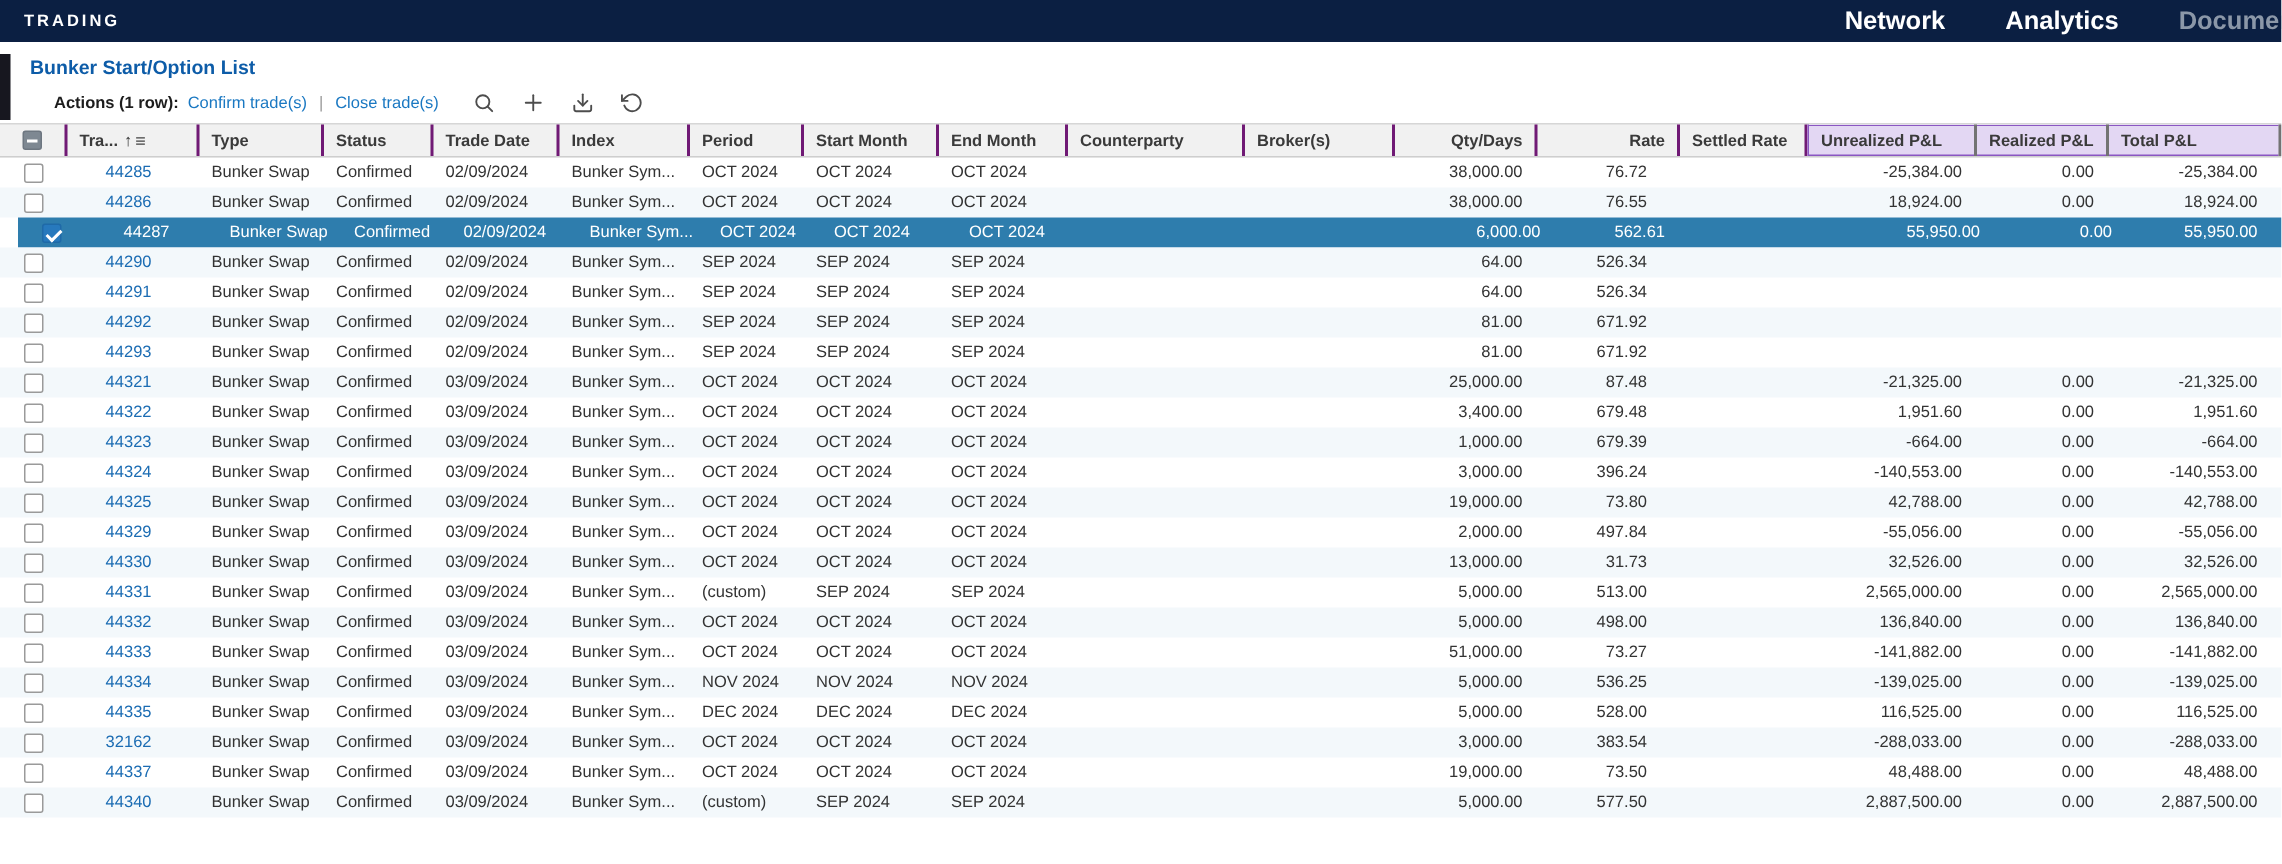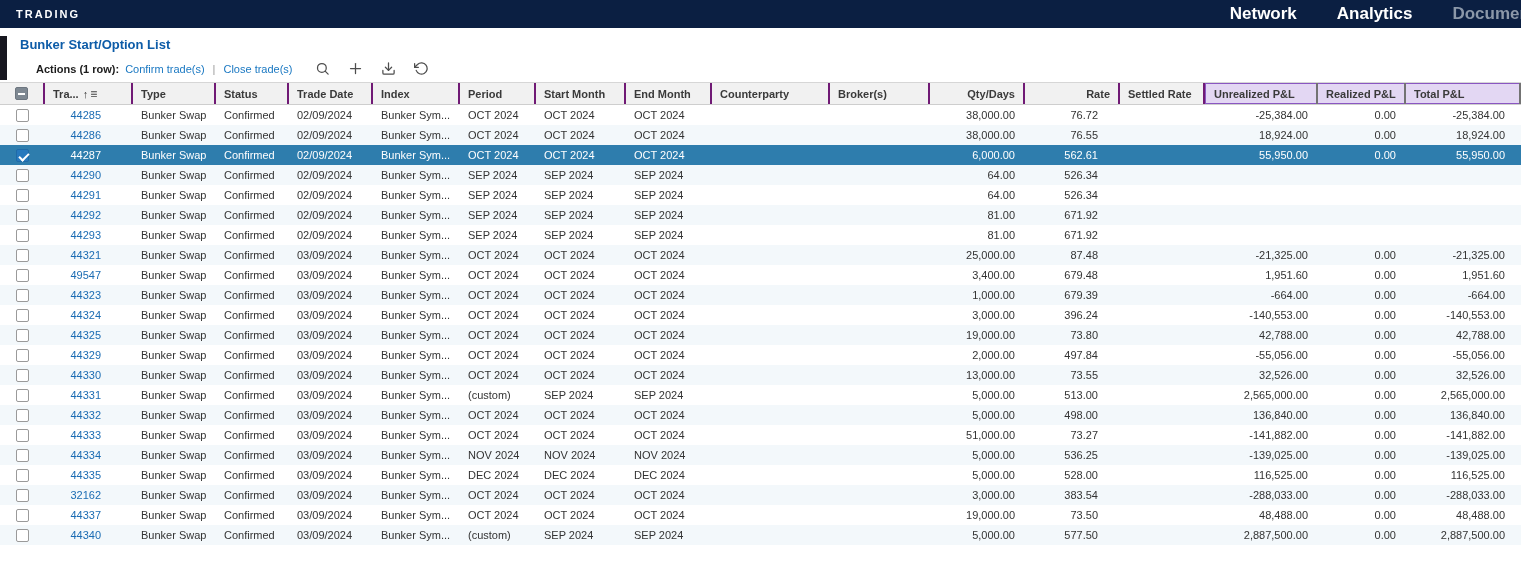--- a/index.html
+++ b/index.html
@@ -164,21 +164,21 @@
   .c-id {
     text-align: right;
     padding-right: 32px;
     color: #1b6cb3;
     cursor: pointer;
   }
   .num { text-align: right; padding-right: 10px; }
   .c-rate { padding-right: 22px; }
   .c-total { padding-right: 16px; }
 
-  .row.selected { background: var(--selected-row-bg, #2e7dad) !important; color: #fff; }
+  .row.selected { background: var(--selected-row-bg, #2e7dad) !important; color: #fff; margin-left: 12px; }
   .row.selected .c-id { color: #fff; }
 
   
   .cb {
     width: 13px; height: 13px;
     border: 1px solid #9a9a9a;
     border-radius: 2px;
     background: #fff;
     display: inline-block;
     position: relative;
@@ -448,21 +448,21 @@
     <div class="cell num c-rate">87.48</div>
     <div class="cell num"></div>
     <div class="cell num">-21,325.00</div>
     <div class="cell num">0.00</div>
     <div class="cell num c-total">-21,325.00</div>
   </div>
         <div class="grid-row row">
     <div class="cell c-check">
       <span class="cb"></span>
     </div>
-    <div class="cell c-id">49547</div>
+    <div class="cell c-id">44322</div>
     <div class="cell">Bunker Swap</div>
     <div class="cell">Confirmed</div>
     <div class="cell">03/09/2024</div>
     <div class="cell">Bunker Sym...</div>
     <div class="cell">OCT 2024</div>
     <div class="cell">OCT 2024</div>
     <div class="cell">OCT 2024</div>
     <div class="cell"></div>
     <div class="cell"></div>
     <div class="cell num">3,400.00</div>
@@ -564,21 +564,21 @@
     <div class="cell">Bunker Swap</div>
     <div class="cell">Confirmed</div>
     <div class="cell">03/09/2024</div>
     <div class="cell">Bunker Sym...</div>
     <div class="cell">OCT 2024</div>
     <div class="cell">OCT 2024</div>
     <div class="cell">OCT 2024</div>
     <div class="cell"></div>
     <div class="cell"></div>
     <div class="cell num">13,000.00</div>
-    <div class="cell num c-rate">73.55</div>
+    <div class="cell num c-rate">31.73</div>
     <div class="cell num"></div>
     <div class="cell num">32,526.00</div>
     <div class="cell num">0.00</div>
     <div class="cell num c-total">32,526.00</div>
   </div>
         <div class="grid-row row">
     <div class="cell c-check">
       <span class="cb"></span>
     </div>
     <div class="cell c-id">44331</div>

